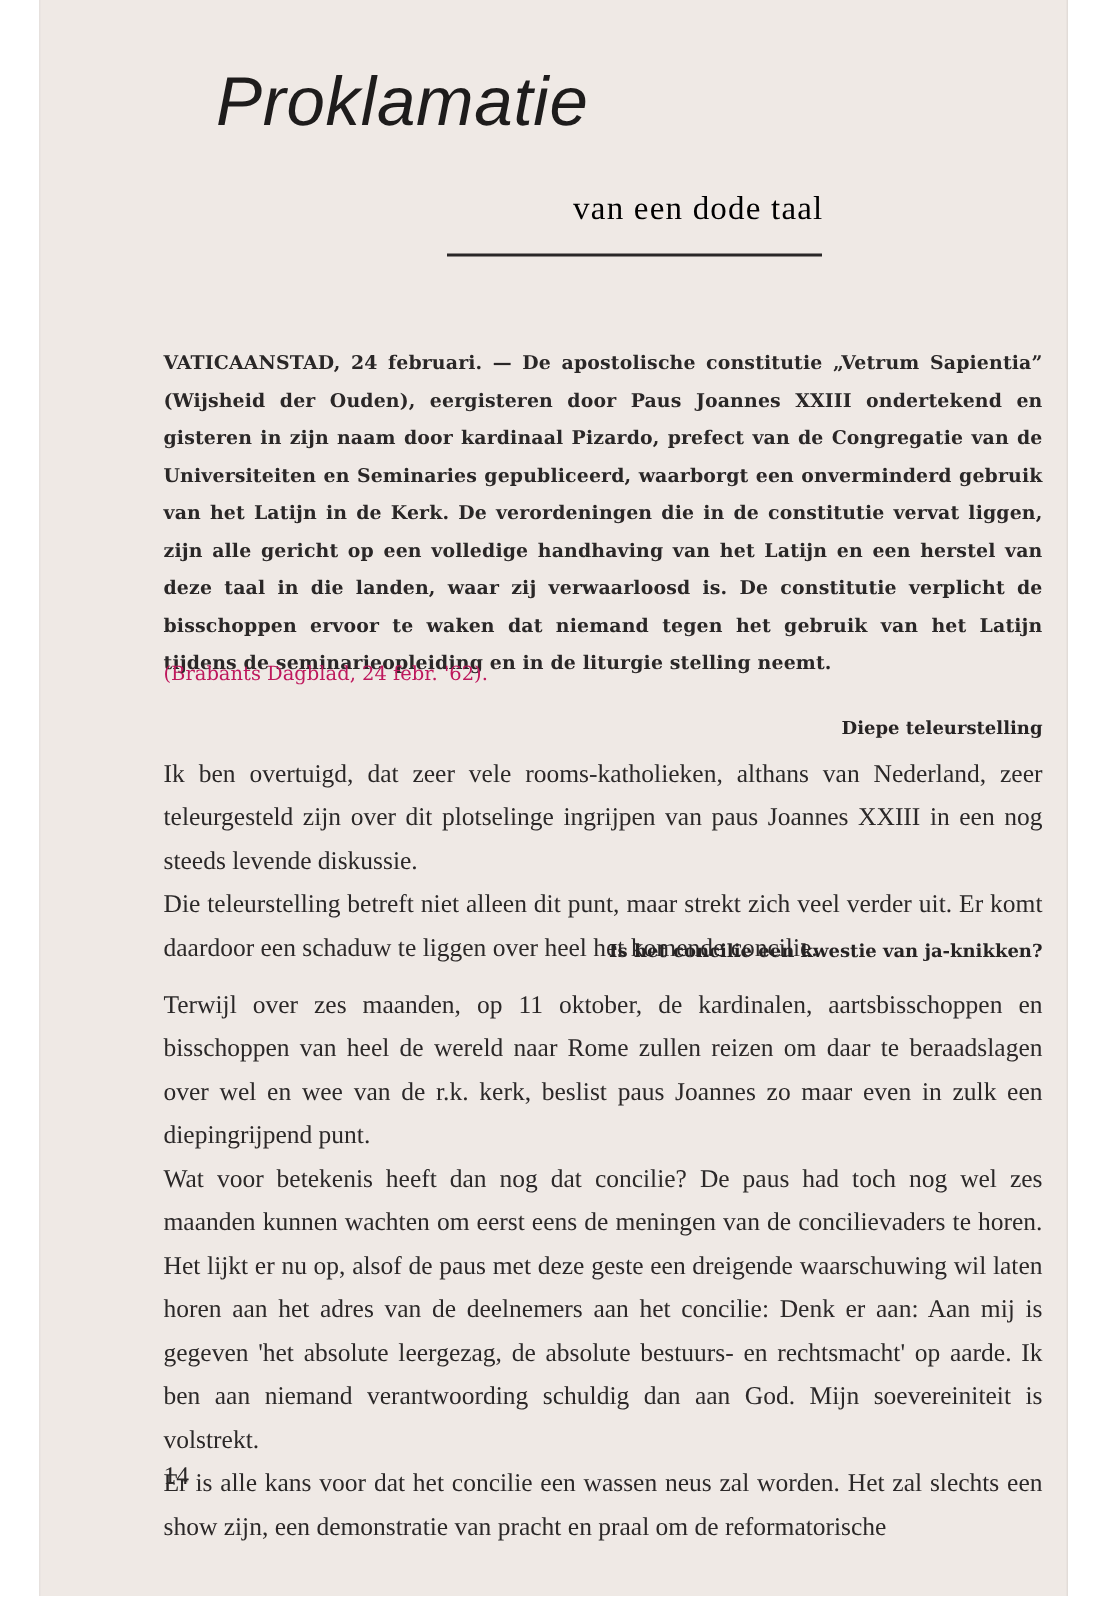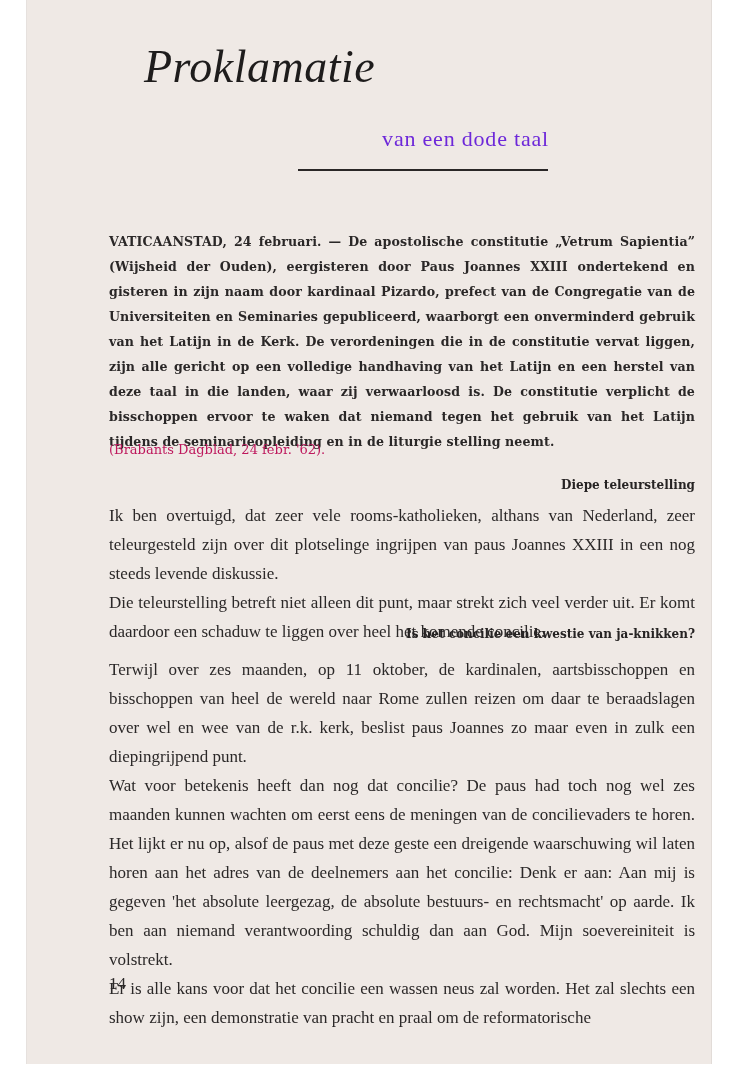--- a/index.html
+++ b/index.html
@@ -6,26 +6,26 @@
   body {
     width: 738px; height: 1068px; background: #ffffff; position: relative; overflow: hidden;
   }
   .page {
     position: absolute; left: 27px; top: 0; width: 684px; height: 1064px;
     background: #efe9e5;
     box-shadow: 1px 0 0 #e2dcd8, -1px 0 0 #e6e1de;
   }
   .title {
     position: absolute; left: 117px; top: 40px;
-    font-family: Liberation Serif, serif; font-style: italic;
+    font-family: Liberation Sans, sans-serif; font-style: italic;
     font-size: 46px; color: #1e1c1c; letter-spacing: 0.5px;
   }
   .subtitle {
     position: absolute; left: 272px; top: 126px; width: 250px; text-align: right;
-    font-family: "Liberation Serif", serif; font-size: 22px; color: #6d28d9;
+    font-family: "Liberation Serif", serif; font-size: 22px; color: #000000;
     letter-spacing: 0.8px;
   }
   .rule {
     position: absolute; left: 271px; top: 169px; width: 250px; height: 2px; background: #2a2727;
   }
   .quote {
     position: absolute; left: 82px; top: 229px; width: 586px;
     font-family: "DejaVu Serif", serif; font-weight: bold; font-size: 12.6px;
     line-height: 25px; color: #2a2727; text-align: justify; letter-spacing: 0.1px;
   }

